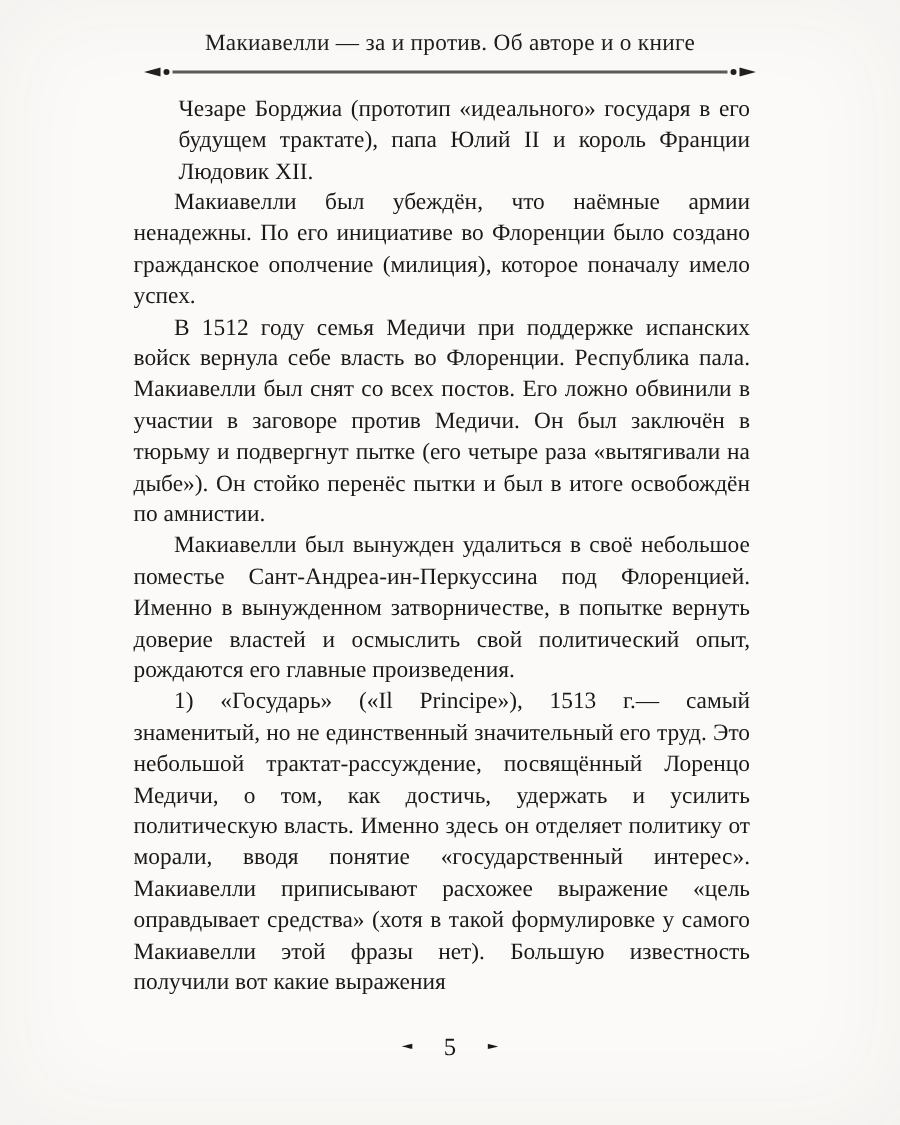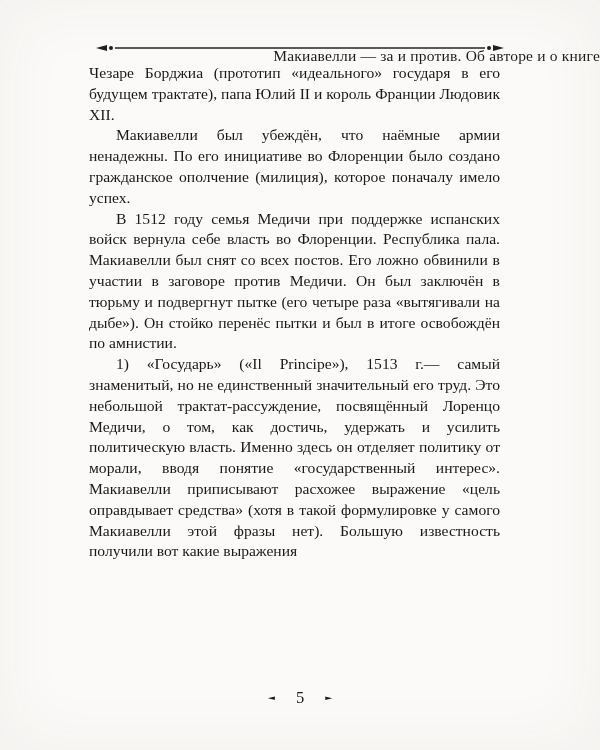--- a/index.html
+++ b/index.html
@@ -17,26 +17,25 @@
     overflow: hidden;
     font-family: "Liberation Serif", "DejaVu Serif", serif;
     color: #1b1917;
   }
   
   .running-head {
     position: absolute;
     top: 20px;
     left: 0;
     width: 100%;
-    text-align: right;
+    text-align: center;
     font-size: 15.5px;
     letter-spacing: 0.2px;
     color: #1f1d1b;
     white-space: nowrap;
-    margin-top: 27px;
   }
   
   .head-rule {
     position: absolute;
     top: 43px;
     left: 96px;
     width: 408px;
     height: 10px;
     display: flex;
     align-items: center;
@@ -71,20 +70,21 @@
     hyphens: auto;
     -webkit-hyphens: auto;
   }
   .body-text p {
     margin: 0;
     padding: 0;
     text-indent: 27px;
   }
   .body-text p.continuation {
     text-indent: 0;
+    margin-left: 30px;
   }
   
   .page-footer {
     position: absolute;
     top: 690px;
     left: 0;
     width: 100%;
     display: flex;
     justify-content: center;
     align-items: center;
@@ -115,20 +115,21 @@
     <span class="dot"></span>
     <span class="line"></span>
     <span class="dot"></span>
     <span class="tri right"></span>
   </div>
 
   <div class="body-text">
     <p class="continuation">Чезаре Борджиа (прототип «идеального» государя в его будущем трактате), папа Юлий II и король Франции Людовик XII.</p>
     <p>Макиавелли был убеждён, что наёмные армии ненадежны. По его инициативе во Флоренции было создано гражданское ополчение (милиция), которое поначалу имело успех.</p>
     <p>В 1512 году семья Медичи при поддержке испанских войск вернула себе власть во Флоренции. Республика пала. Макиавелли был снят со всех постов. Его ложно обвинили в участии в заговоре против Медичи. Он был заключён в тюрьму и подвергнут пытке (его четыре раза «вытягивали на дыбе»). Он стойко перенёс пытки и был в итоге освобождён по амнистии.</p>
+    <p>Макиавелли был вынужден удалиться в своё небольшое поместье Сант-Андреа-ин-Перкуссина под Флоренцией. Именно в вынужденном затворничестве, в попытке вернуть доверие властей и осмыслить свой политический опыт, рождаются его главные произведения.</p>
     <p>1) «Государь» («Il Principe»), 1513 г.— самый знаменитый, но не единственный значительный его труд. Это небольшой трактат-рассуждение, посвящённый Лоренцо Медичи, о том, как достичь, удержать и усилить политическую власть. Именно здесь он отделяет политику от морали, вводя понятие «государственный интерес». Макиавелли приписывают расхожее выражение «цель оправдывает средства» (хотя в такой формулировке у самого Макиавелли этой фразы нет). Большую известность получили вот какие выражения</p>
   </div>
 
   <div class="page-footer">
     <span class="pg-arrow">◄</span>
     <span class="pg-num">5</span>
     <span class="pg-arrow">►</span>
   </div>
 
 </div>

